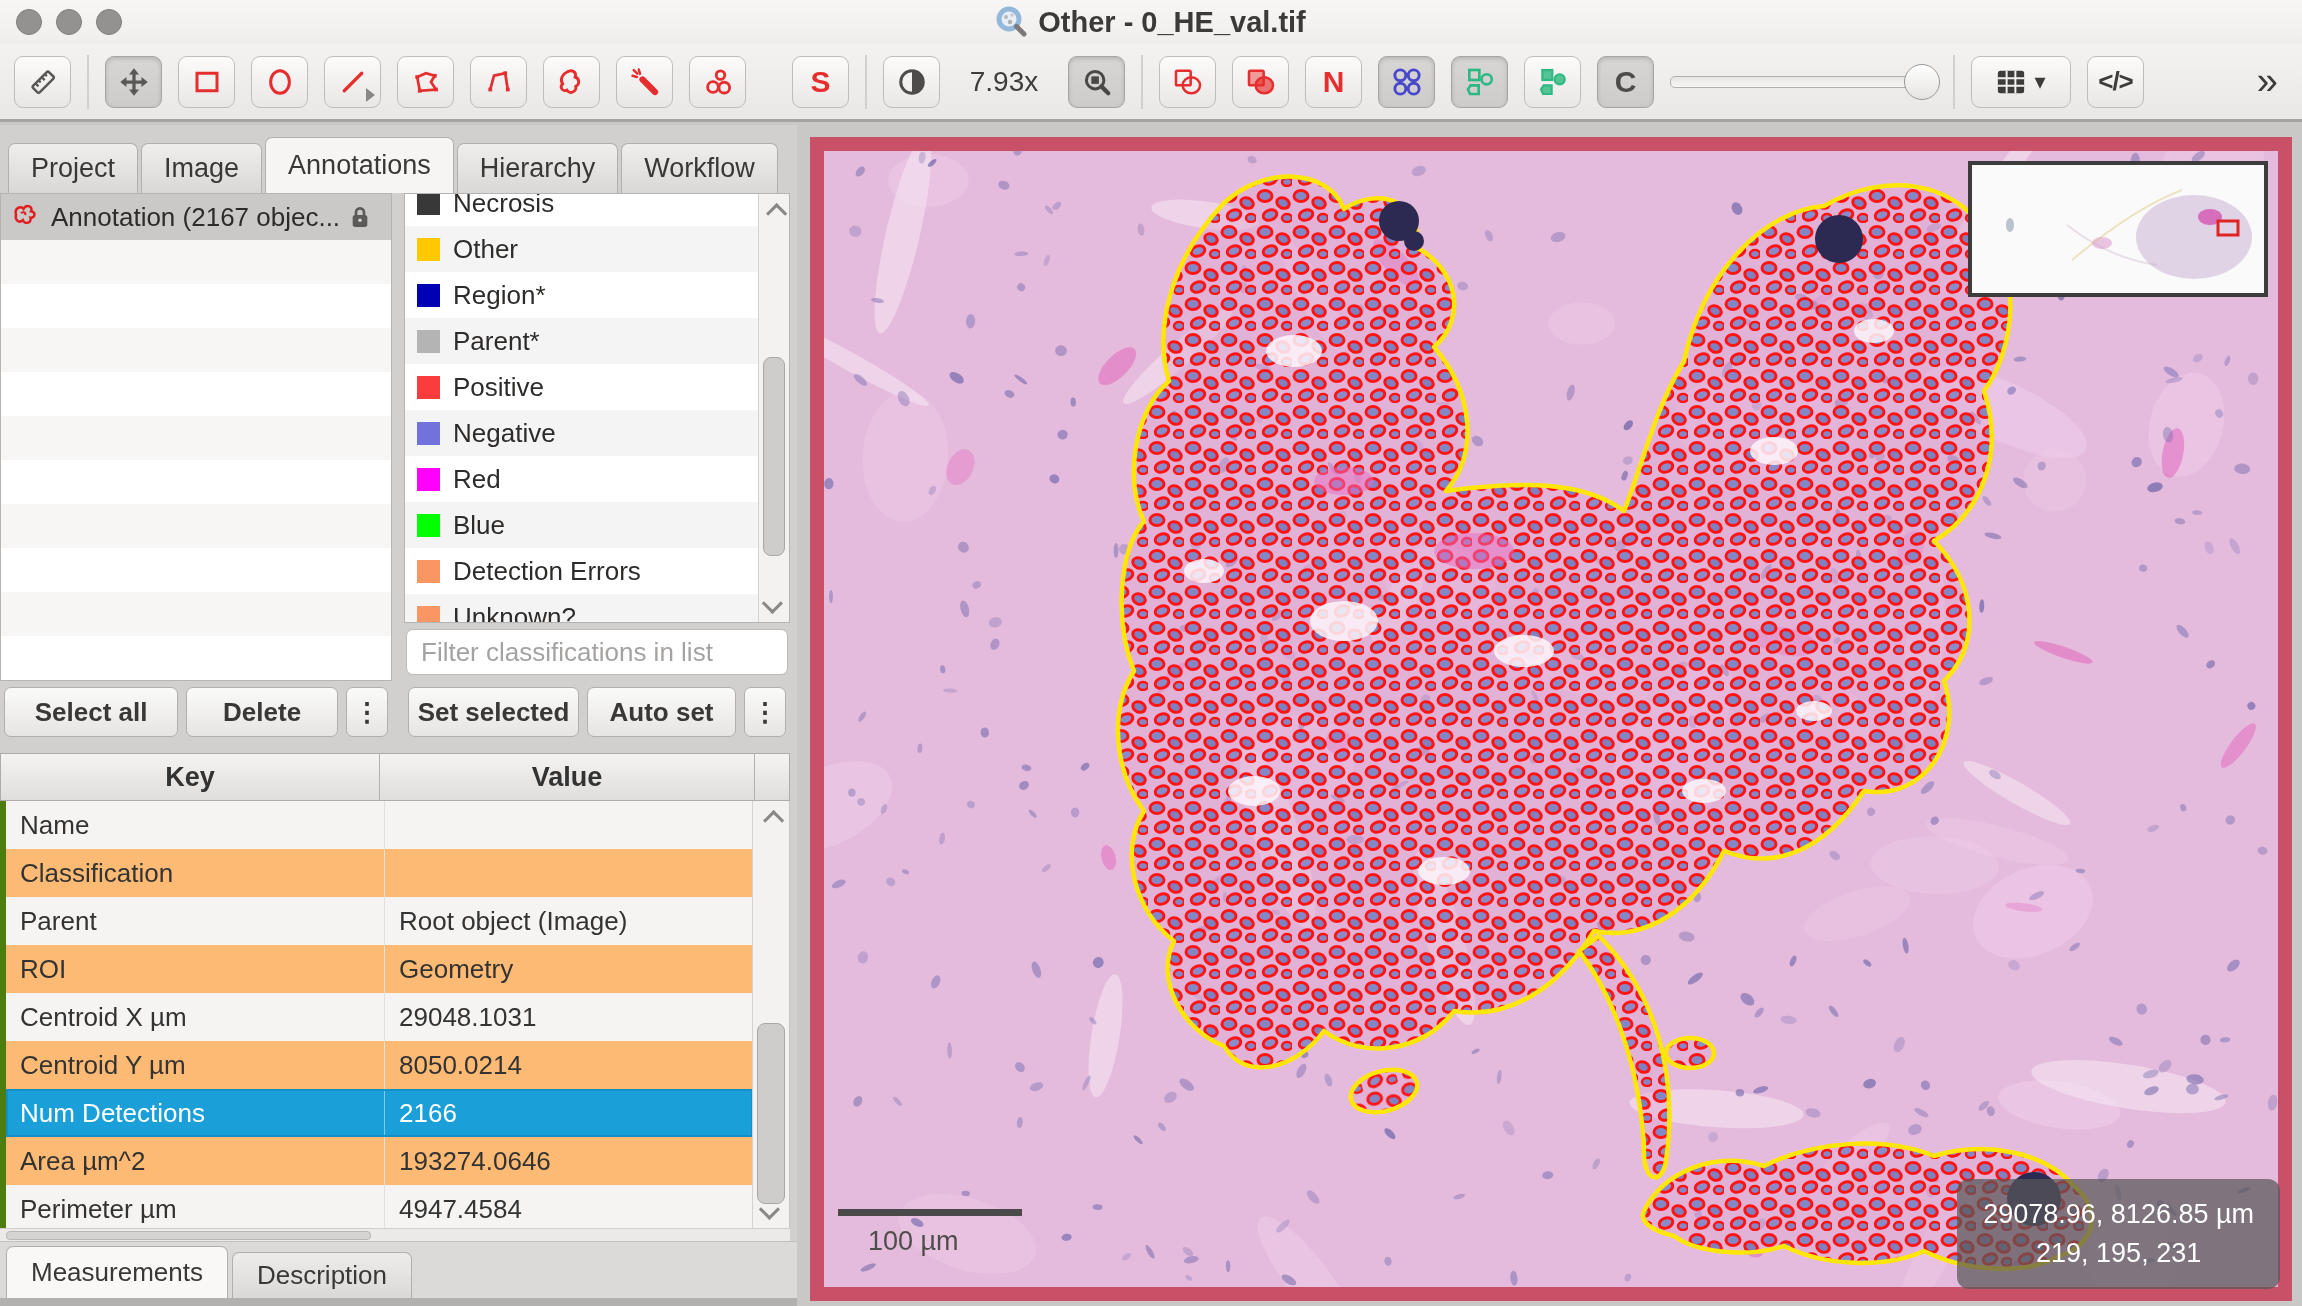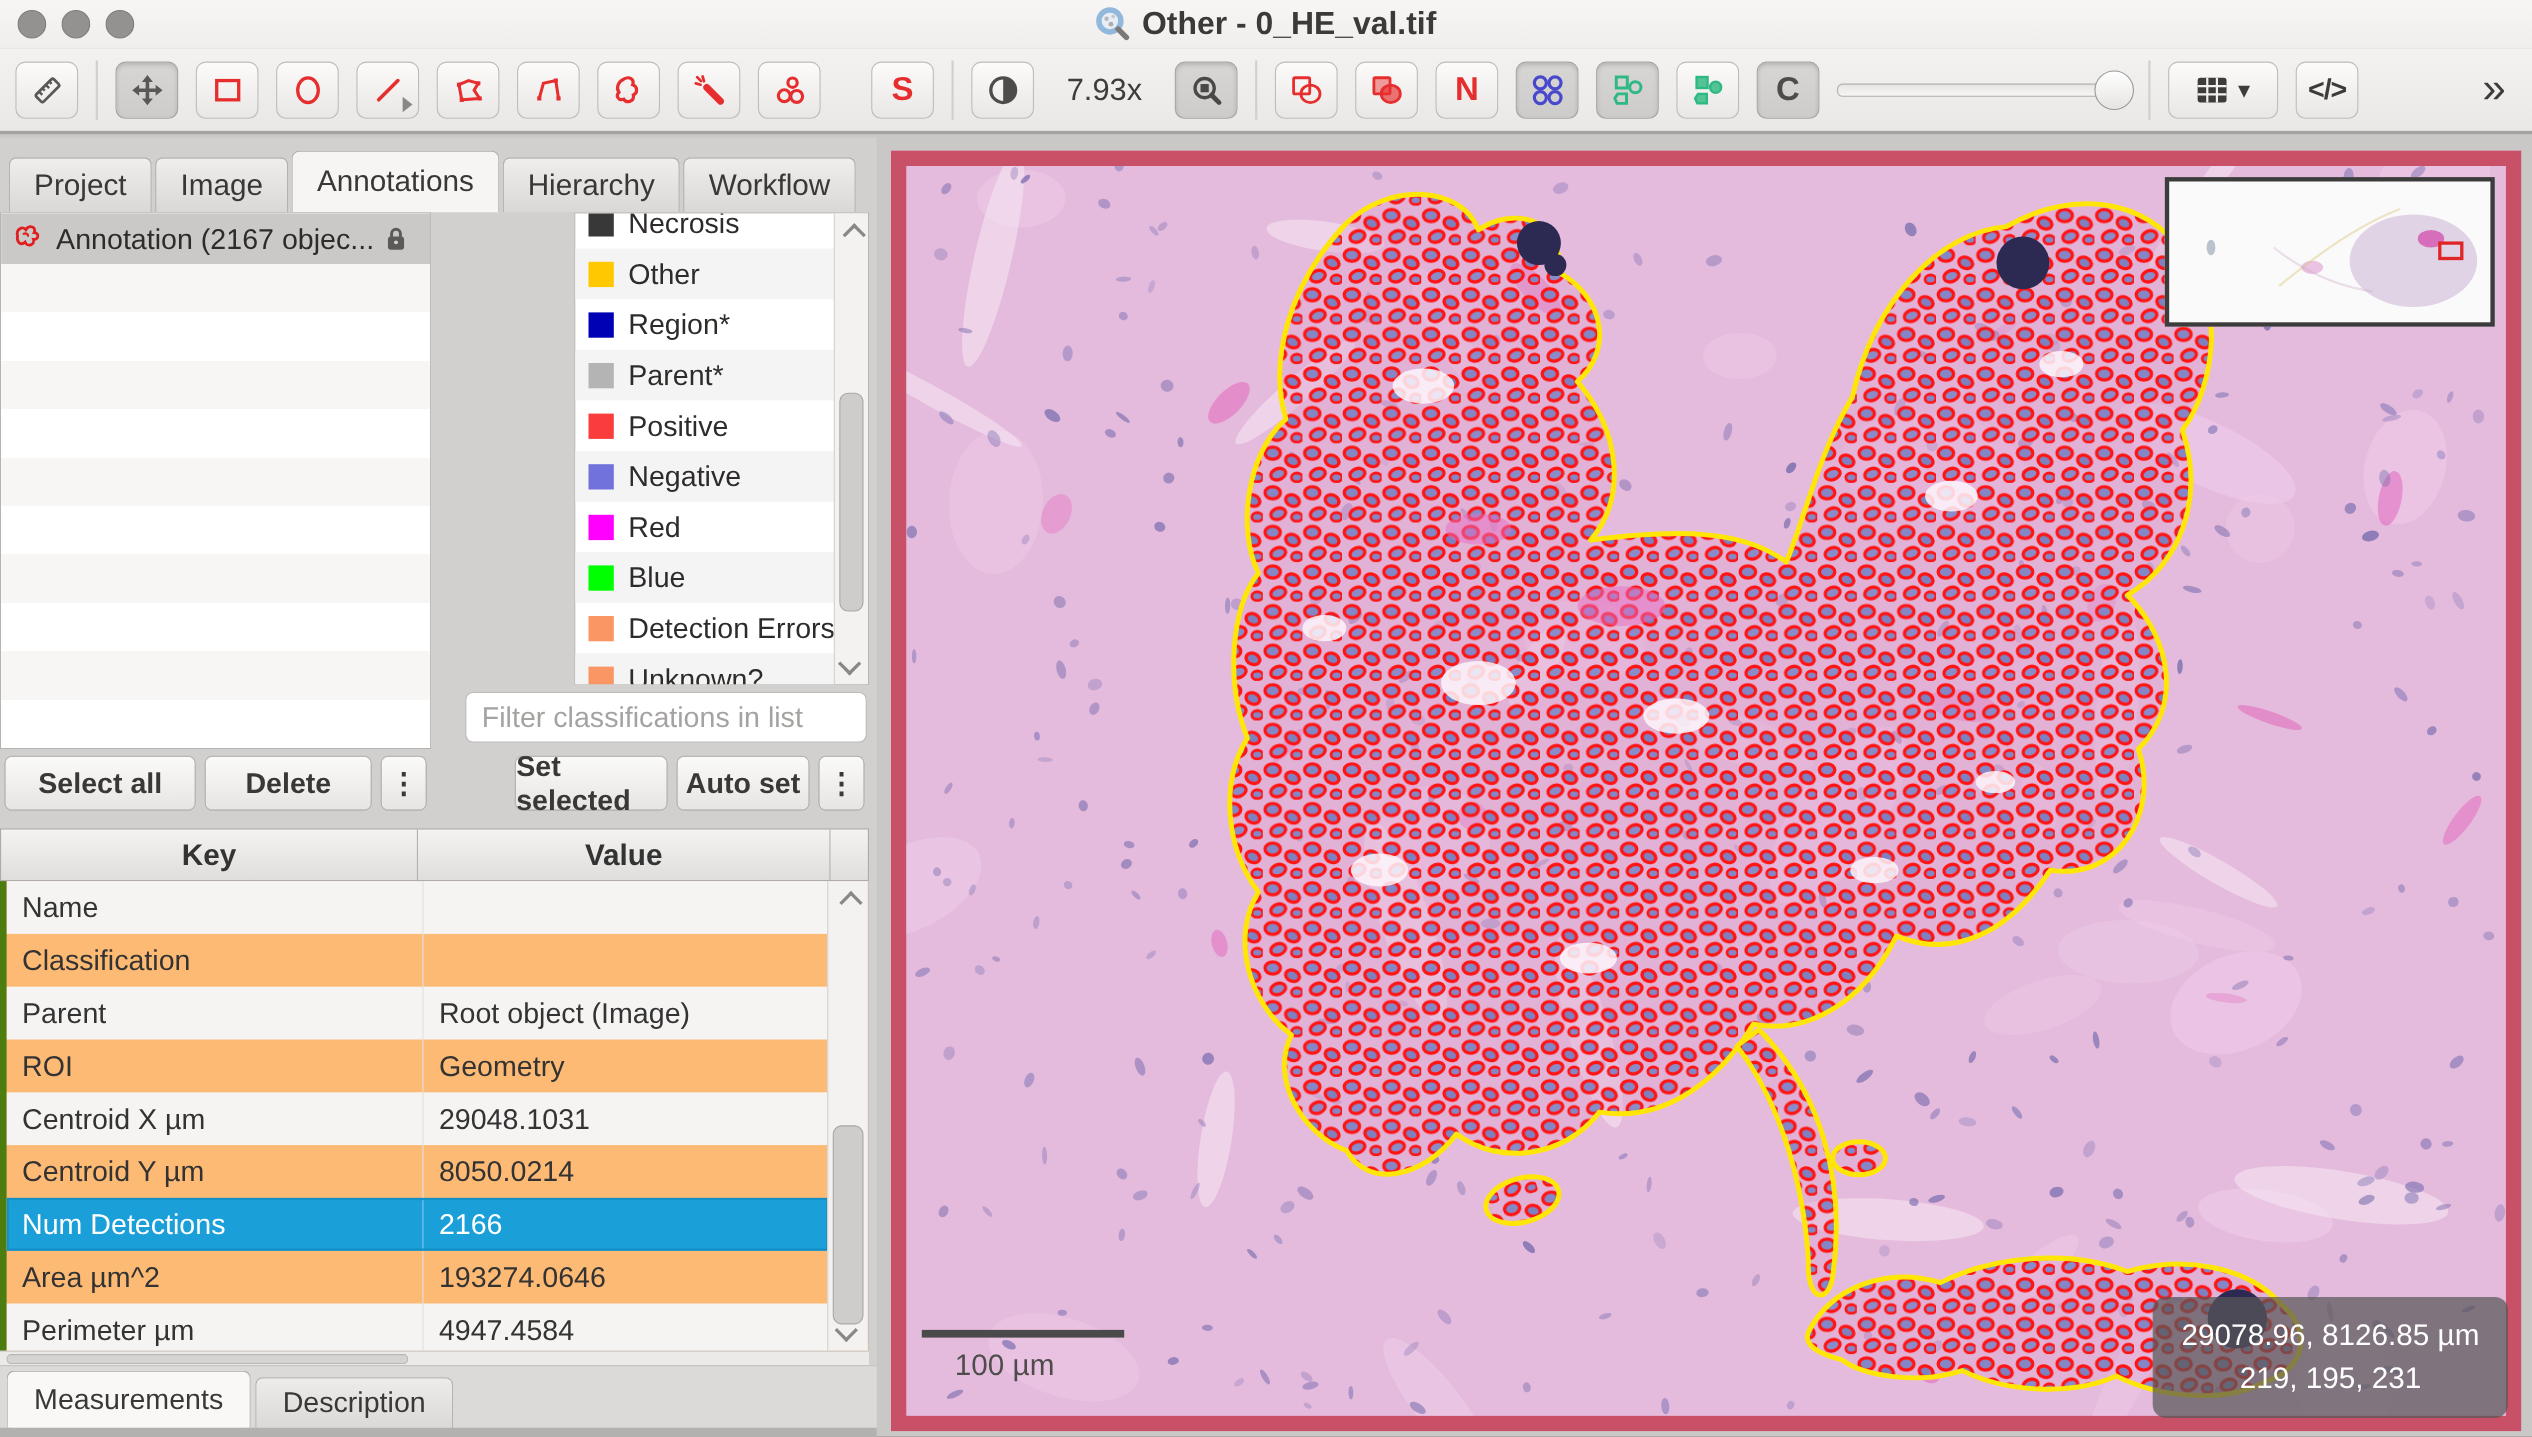--- a/index.html
+++ b/index.html
@@ -59,21 +59,21 @@
     display:flex;flex-direction:column;overflow:hidden;}
   .ann-selected{height:46px;background:#cbc9c8;display:flex;align-items:center;
     gap:10px;padding:0 10px;font-size:26px;color:#2e2c2a;flex:0 0 auto;}
   .ann-selected .lbl{white-space:nowrap;overflow:hidden;}
   .stripes{flex:1;background:repeating-linear-gradient(#f7f6f5 0 44px,#ffffff 44px 88px);}
   .pane-footer{height:62px;display:flex;gap:8px;padding:6px 4px;box-sizing:border-box;flex:0 0 auto;align-items:stretch;font-weight:bold;}
   .btn{border:1.5px solid #b2b0ae;border-radius:7px;font-size:26px;color:#3a3836;
     background:linear-gradient(#fafaf9,#e7e5e3);display:flex;align-items:center;justify-content:center;}
   .grow115{flex:1.15;} .grow1{flex:1;} .dots{flex:0 0 40px;font-size:26px;}
   .splitter{width:12px;flex:0 0 auto;}
-  .cls-col{flex:1;display:flex;flex-direction:column;align-items:flex-end;}
+  .cls-col{flex:1;display:flex;flex-direction:column;}
   .cls-wrap{flex:1;background:#fff;border:1px solid #b6b4b2;position:relative;overflow:hidden;}
   .cls-list{list-style:none;margin:-14px 0 0 0;padding:0 30px 0 0;}
   .cls-list li{height:46px;display:flex;align-items:center;gap:13px;padding-left:12px;font-size:26px;color:#2e2c2a;}
   .cls-list li:nth-child(even){background:#f5f4f4;}
   .swatch{width:23px;height:23px;flex:0 0 auto;}
   .vscroll{position:absolute;right:0;top:0;bottom:0;width:30px;background:#f3f2f1;
     border-left:1px solid #d4d2d0;}
   .varrow{position:absolute;left:0;right:0;height:30px;display:flex;align-items:center;justify-content:center;}
   .varrow.up{top:2px;} .varrow.down{bottom:2px;}
   .chev{width:12px;height:12px;border-top:3px solid #8a8886;border-right:3px solid #8a8886;}

